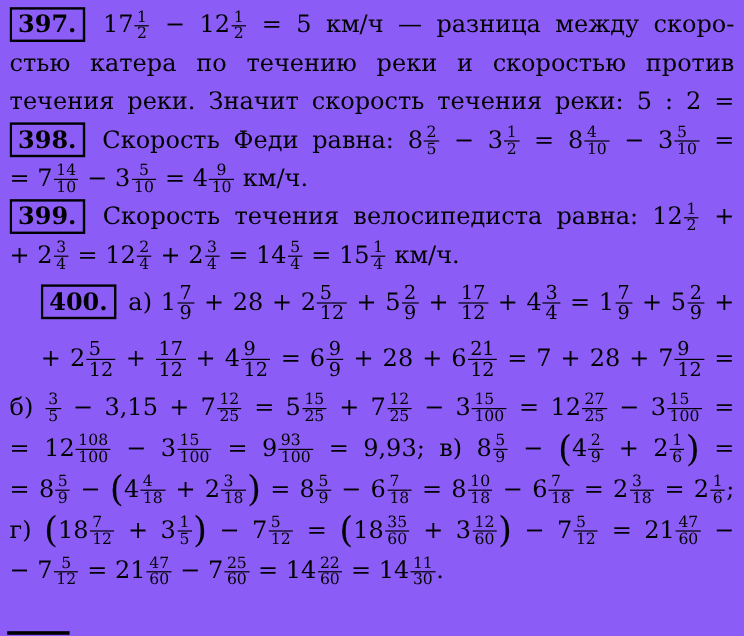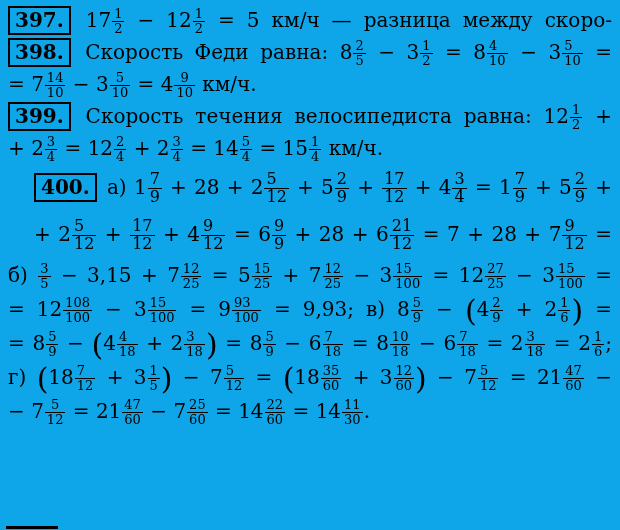--- a/index.html
+++ b/index.html
@@ -1,19 +1,19 @@
 <!DOCTYPE html>
 <html><head>
 <meta charset="utf-8">
 <style>
   html,body{margin:0;padding:0;background:#e8e8e8;}
   .page{
     position:relative;
     width:620px;height:530px;
-    background:#0ea5e9;color:#000000;
+    background:#8b5cf6;color:#000000;
     font-family:"DejaVu Serif", serif;
     padding:4px 8px 0 8px;
     box-sizing:border-box;
     overflow:hidden;
   }
   .line{overflow:hidden;white-space:normal;}
   .line.j{text-align:justify;text-align-last:justify;}
   .line.s{height:32px;line-height:32px;font-size:20px;}
   .line.l{height:47px;line-height:47px;font-size:20px;margin-left:26px;}
   .line.m{height:34px;line-height:34px;font-size:20px;}
@@ -30,20 +30,22 @@
   }
   .bp{font-size:1.5em;vertical-align:middle;line-height:1;}
   .artifact{position:absolute;left:6px;bottom:1px;width:52px;height:3px;background:#000;}
 </style>
 </head>
 <body>
 
 <div class="page">
   <div id="lines-host">
       <div class="line s j"><span class="pbox">397.</span><span class="tx"> </span><span class="mx"><span class="mw">17</span><span class="fr"><span class="fn">1</span><span class="fd">2</span></span></span><span class="tx"> − </span><span class="mx"><span class="mw">12</span><span class="fr"><span class="fn">1</span><span class="fd">2</span></span></span><span class="tx"> = 5 км/ч — разница между скоро-</span></div>
+      <div class="line s j"><span class="tx">стью катера по течению реки и скоростью против</span></div>
+      <div class="line s j"><span class="tx">течения реки. Значит скорость течения реки: 5 : 2 =</span></div>
       <div class="line s j"><span class="pbox">398.</span><span class="tx"> Скорость Феди равна: </span><span class="mx"><span class="mw">8</span><span class="fr"><span class="fn">2</span><span class="fd">5</span></span></span><span class="tx"> − </span><span class="mx"><span class="mw">3</span><span class="fr"><span class="fn">1</span><span class="fd">2</span></span></span><span class="tx"> = </span><span class="mx"><span class="mw">8</span><span class="fr"><span class="fn">4</span><span class="fd">10</span></span></span><span class="tx"> − </span><span class="mx"><span class="mw">3</span><span class="fr"><span class="fn">5</span><span class="fd">10</span></span></span><span class="tx"> =</span></div>
       <div class="line s"><span class="tx">= </span><span class="mx"><span class="mw">7</span><span class="fr"><span class="fn">14</span><span class="fd">10</span></span></span><span class="tx"> − </span><span class="mx"><span class="mw">3</span><span class="fr"><span class="fn">5</span><span class="fd">10</span></span></span><span class="tx"> = </span><span class="mx"><span class="mw">4</span><span class="fr"><span class="fn">9</span><span class="fd">10</span></span></span><span class="tx"> км/ч.</span></div>
       <div class="line s j"><span class="pbox">399.</span><span class="tx"> Скорость течения велосипедиста равна: </span><span class="mx"><span class="mw">12</span><span class="fr"><span class="fn">1</span><span class="fd">2</span></span></span><span class="tx"> +</span></div>
       <div class="line s"><span class="tx">+ </span><span class="mx"><span class="mw">2</span><span class="fr"><span class="fn">3</span><span class="fd">4</span></span></span><span class="tx"> = </span><span class="mx"><span class="mw">12</span><span class="fr"><span class="fn">2</span><span class="fd">4</span></span></span><span class="tx"> + </span><span class="mx"><span class="mw">2</span><span class="fr"><span class="fn">3</span><span class="fd">4</span></span></span><span class="tx"> = </span><span class="mx"><span class="mw">14</span><span class="fr"><span class="fn">5</span><span class="fd">4</span></span></span><span class="tx"> = </span><span class="mx"><span class="mw">15</span><span class="fr"><span class="fn">1</span><span class="fd">4</span></span></span><span class="tx"> км/ч.</span></div>
       <div class="line l j"><span class="pbox">400.</span><span class="tx"> а) </span><span class="mx"><span class="mw">1</span><span class="fr"><span class="fn">7</span><span class="fd">9</span></span></span><span class="tx"> + 28 + </span><span class="mx"><span class="mw">2</span><span class="fr"><span class="fn">5</span><span class="fd">12</span></span></span><span class="tx"> + </span><span class="mx"><span class="mw">5</span><span class="fr"><span class="fn">2</span><span class="fd">9</span></span></span><span class="tx"> + </span><span class="fr"><span class="fn">17</span><span class="fd">12</span></span><span class="tx"> + </span><span class="mx"><span class="mw">4</span><span class="fr"><span class="fn">3</span><span class="fd">4</span></span></span><span class="tx"> = </span><span class="mx"><span class="mw">1</span><span class="fr"><span class="fn">7</span><span class="fd">9</span></span></span><span class="tx"> + </span><span class="mx"><span class="mw">5</span><span class="fr"><span class="fn">2</span><span class="fd">9</span></span></span><span class="tx"> + 28 +</span></div>
       <div class="line l j"><span class="tx">+ </span><span class="mx"><span class="mw">2</span><span class="fr"><span class="fn">5</span><span class="fd">12</span></span></span><span class="tx"> + </span><span class="fr"><span class="fn">17</span><span class="fd">12</span></span><span class="tx"> + </span><span class="mx"><span class="mw">4</span><span class="fr"><span class="fn">9</span><span class="fd">12</span></span></span><span class="tx"> = </span><span class="mx"><span class="mw">6</span><span class="fr"><span class="fn">9</span><span class="fd">9</span></span></span><span class="tx"> + 28 + </span><span class="mx"><span class="mw">6</span><span class="fr"><span class="fn">21</span><span class="fd">12</span></span></span><span class="tx"> = 7 + 28 + </span><span class="mx"><span class="mw">7</span><span class="fr"><span class="fn">9</span><span class="fd">12</span></span></span><span class="tx"> = </span></div>
       <div class="line m j"><span class="tx">б) </span><span class="fr"><span class="fn">3</span><span class="fd">5</span></span><span class="tx"> − 3,15 + </span><span class="mx"><span class="mw">7</span><span class="fr"><span class="fn">12</span><span class="fd">25</span></span></span><span class="tx"> = </span><span class="mx"><span class="mw">5</span><span class="fr"><span class="fn">15</span><span class="fd">25</span></span></span><span class="tx"> + </span><span class="mx"><span class="mw">7</span><span class="fr"><span class="fn">12</span><span class="fd">25</span></span></span><span class="tx"> − </span><span class="mx"><span class="mw">3</span><span class="fr"><span class="fn">15</span><span class="fd">100</span></span></span><span class="tx"> = </span><span class="mx"><span class="mw">12</span><span class="fr"><span class="fn">27</span><span class="fd">25</span></span></span><span class="tx"> − </span><span class="mx"><span class="mw">3</span><span class="fr"><span class="fn">15</span><span class="fd">100</span></span></span><span class="tx"> =</span></div>
       <div class="line m j"><span class="tx">= </span><span class="mx"><span class="mw">12</span><span class="fr"><span class="fn">108</span><span class="fd">100</span></span></span><span class="tx"> − </span><span class="mx"><span class="mw">3</span><span class="fr"><span class="fn">15</span><span class="fd">100</span></span></span><span class="tx"> = </span><span class="mx"><span class="mw">9</span><span class="fr"><span class="fn">93</span><span class="fd">100</span></span></span><span class="tx"> = 9,93; в) </span><span class="mx"><span class="mw">8</span><span class="fr"><span class="fn">5</span><span class="fd">9</span></span></span><span class="tx"> − </span><span class="bp">(</span><span class="mx"><span class="mw">4</span><span class="fr"><span class="fn">2</span><span class="fd">9</span></span></span><span class="tx"> + </span><span class="mx"><span class="mw">2</span><span class="fr"><span class="fn">1</span><span class="fd">6</span></span></span><span class="bp">)</span><span class="tx"> =</span></div>
       <div class="line m j"><span class="tx">= </span><span class="mx"><span class="mw">8</span><span class="fr"><span class="fn">5</span><span class="fd">9</span></span></span><span class="tx"> − </span><span class="bp">(</span><span class="mx"><span class="mw">4</span><span class="fr"><span class="fn">4</span><span class="fd">18</span></span></span><span class="tx"> + </span><span class="mx"><span class="mw">2</span><span class="fr"><span class="fn">3</span><span class="fd">18</span></span></span><span class="bp">)</span><span class="tx"> = </span><span class="mx"><span class="mw">8</span><span class="fr"><span class="fn">5</span><span class="fd">9</span></span></span><span class="tx"> − </span><span class="mx"><span class="mw">6</span><span class="fr"><span class="fn">7</span><span class="fd">18</span></span></span><span class="tx"> = </span><span class="mx"><span class="mw">8</span><span class="fr"><span class="fn">10</span><span class="fd">18</span></span></span><span class="tx"> − </span><span class="mx"><span class="mw">6</span><span class="fr"><span class="fn">7</span><span class="fd">18</span></span></span><span class="tx"> = </span><span class="mx"><span class="mw">2</span><span class="fr"><span class="fn">3</span><span class="fd">18</span></span></span><span class="tx"> = </span><span class="mx"><span class="mw">2</span><span class="fr"><span class="fn">1</span><span class="fd">6</span></span></span><span class="tx">;</span></div>
       <div class="line m j"><span class="tx">г) </span><span class="bp">(</span><span class="mx"><span class="mw">18</span><span class="fr"><span class="fn">7</span><span class="fd">12</span></span></span><span class="tx"> + </span><span class="mx"><span class="mw">3</span><span class="fr"><span class="fn">1</span><span class="fd">5</span></span></span><span class="bp">)</span><span class="tx"> − </span><span class="mx"><span class="mw">7</span><span class="fr"><span class="fn">5</span><span class="fd">12</span></span></span><span class="tx"> = </span><span class="bp">(</span><span class="mx"><span class="mw">18</span><span class="fr"><span class="fn">35</span><span class="fd">60</span></span></span><span class="tx"> + </span><span class="mx"><span class="mw">3</span><span class="fr"><span class="fn">12</span><span class="fd">60</span></span></span><span class="bp">)</span><span class="tx"> − </span><span class="mx"><span class="mw">7</span><span class="fr"><span class="fn">5</span><span class="fd">12</span></span></span><span class="tx"> = </span><span class="mx"><span class="mw">21</span><span class="fr"><span class="fn">47</span><span class="fd">60</span></span></span><span class="tx"> −</span></div>

